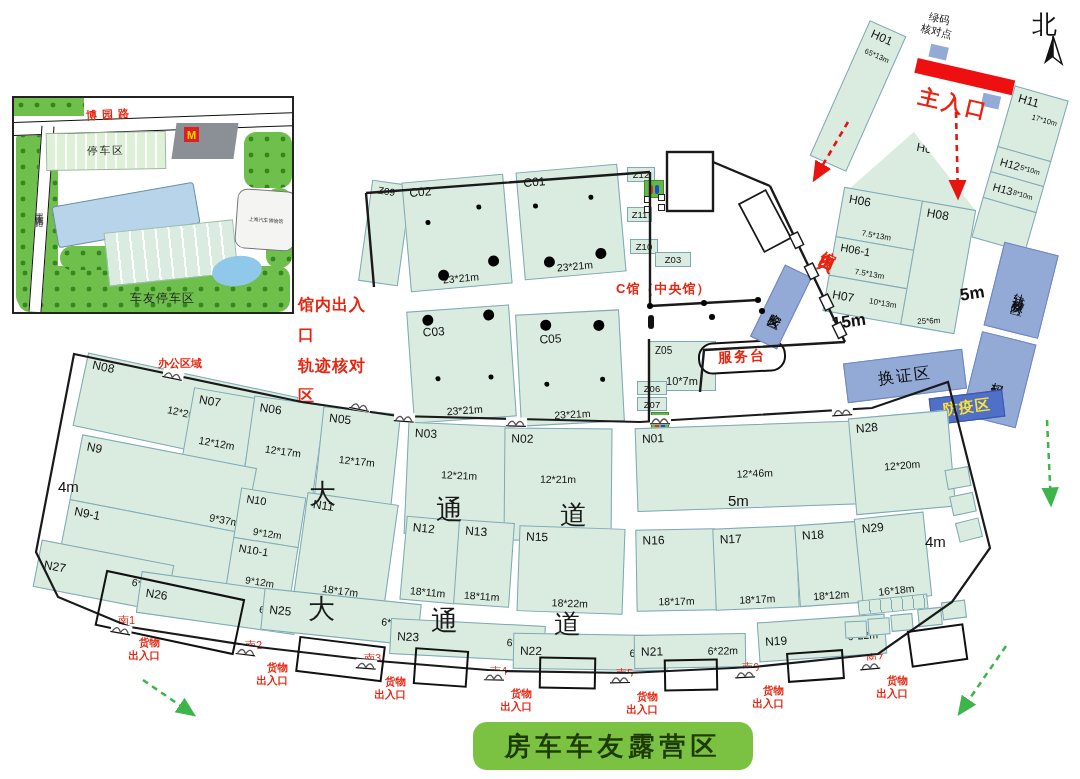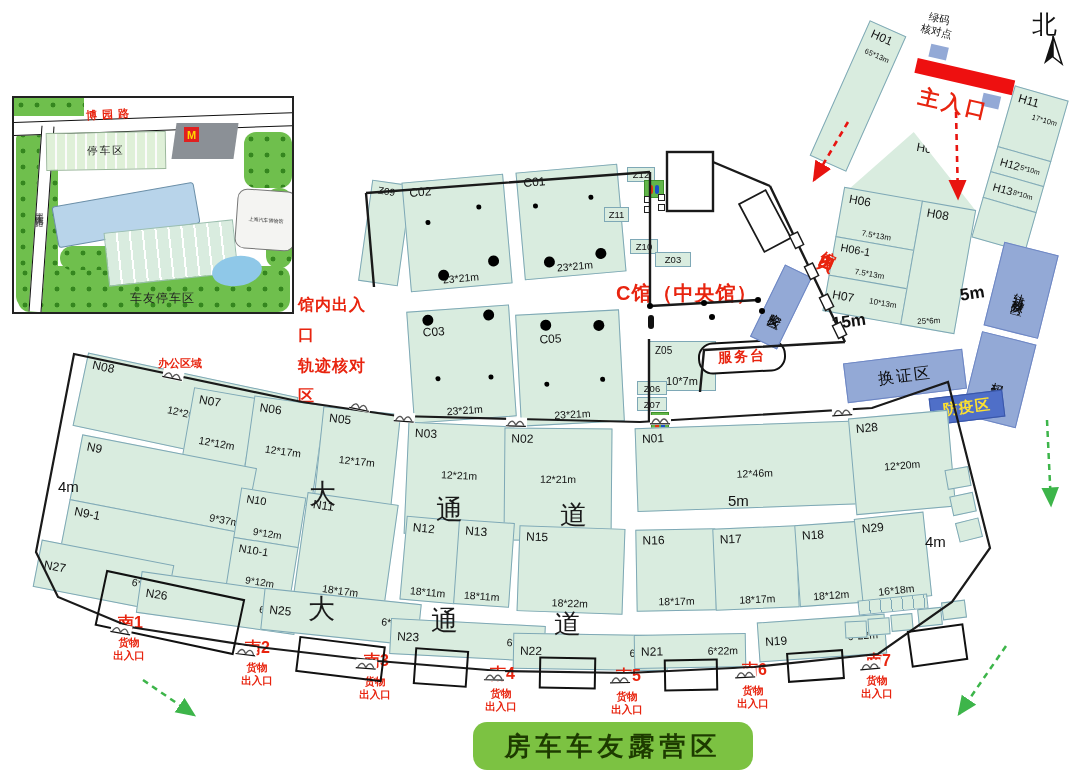--- a/index.html
+++ b/index.html
@@ -13,22 +13,22 @@
   .hall.inline .nm{top:50%;transform:translateY(-50%)}
   .hall.inline .sz{top:50%;bottom:auto;left:auto;right:7px;text-align:right;transform:translateY(-50%)}
   .chip{position:absolute;box-sizing:border-box;background:#d9ecdf;border:1px solid #7ea8b6;
         display:flex;align-items:center;justify-content:center;font-size:9.5px;color:#111}
   .dot{position:absolute;background:#000;border-radius:50%;transform:translate(-50%,-50%)}
   .bluezone{position:absolute;box-sizing:border-box;background:#93a9d6;border:1px solid #6d86c4;
             display:flex;align-items:center;justify-content:center;color:#0a0a0a}
   .vt{writing-mode:vertical-rl;letter-spacing:3px}
   .red{color:#e8240f;font-weight:bold}
   .passage-char{position:absolute;font-size:27px;color:#1a1a1a}
-  .gate-label{position:absolute;font-size:16px;font-weight:bold;color:#e8240f;white-space:nowrap}
-  .cargo{position:absolute;width:62px;text-align:center;font-size:10.5px;font-weight:bold;
+  .gate-label{position:absolute;font-size:11px;font-weight:normal;color:#e8240f;white-space:nowrap}
+  .cargo{position:absolute;width:62px;text-align:right;font-size:10.5px;font-weight:bold;
          color:#e8240f;line-height:1.25}
   .measure{position:absolute;font-size:15px;color:#111}
   .wc{position:absolute;background:#62b64a;border:1px solid #3e8f2c;display:flex;
       align-items:center;justify-content:center;gap:2px}
   .wc i{display:block;width:4px;height:9px;border-radius:2px}
   .doorsq{position:absolute;width:7px;height:7px;border:1.5px solid #222;background:#fff;box-sizing:border-box}
   svg{position:absolute;left:0;top:0;pointer-events:none}
   
   #inset{position:absolute;left:12px;top:96px;width:278px;height:214px;background:#fff;
          border:2px solid #222;overflow:hidden}
@@ -180,21 +180,21 @@
   <span class="sz">23*21m</span>
   <i class="dot" style="left:28%;top:10%;width:11px;height:11px"></i>
   <i class="dot" style="left:80%;top:13%;width:11px;height:11px"></i>
   <i class="dot" style="left:26%;top:64%;width:5px;height:5px"></i>
   <i class="dot" style="left:81%;top:62%;width:5px;height:5px"></i>
 </div>
 
 <div class="chip" style="left:627px;top:167px;width:28px;height:15px">
     <span>Z12</span>
   </div>
-<div class="chip" style="left:604px;top:207px;width:25px;height:15px">
+<div class="chip" style="left:627px;top:207px;width:25px;height:15px">
     <span>Z11</span>
   </div>
 <div class="chip" style="left:630px;top:239px;width:28px;height:15px">
     <span>Z10</span>
   </div>
 <div class="chip" style="left:655px;top:252px;width:36px;height:15px">
     <span>Z03</span>
   </div>
 <div class="hall" style="left:648px;top:341px;width:68px;height:50px">
   <span class="nm" style="font-size:10px">Z05</span>
@@ -214,21 +214,21 @@
 <div class="wc" style="left:651px;top:412px;width:16px;height:26px">
     <i style="background:#e8340c"></i>
     <i style="background:#1850c8"></i>
   </div>
 
 <div class="doorsq" style="left:644px;top:196px"></div>
 <div class="doorsq" style="left:644px;top:206px"></div>
 <div class="doorsq" style="left:658px;top:194px"></div>
 <div class="doorsq" style="left:658px;top:204px"></div>
 
-<div class="abs red" style="left:616px;top:280px;width:170px;font-size:20px;letter-spacing:1px">C馆（中央馆）</div>
+<div class="abs red" style="left:616px;top:280px;width:170px;font-size:13px;letter-spacing:1px">C馆（中央馆）</div>
 <div class="abs" style="left:698px;top:341px;width:84px;height:28px;border:2.5px solid #111;border-radius:15px;background:#fff;display:flex;align-items:center;justify-content:center;transform:rotate(-3deg)">
   <span class="red" style="font-size:14px;letter-spacing:2px">服务台</span>
 </div>
 <div class="bluezone" style="left:766px;top:267px;width:30px;height:80px;transform:rotate(26deg)">
   <span class="vt" style="font-size:13px;letter-spacing:2px">安检区</span>
 </div>
 <div class="abs red" style="left:804px;top:232px;height:118px;transform:rotate(24deg)">
   <span class="vt" style="font-size:15px;letter-spacing:2px">馆内出入口</span>
 </div>
 

